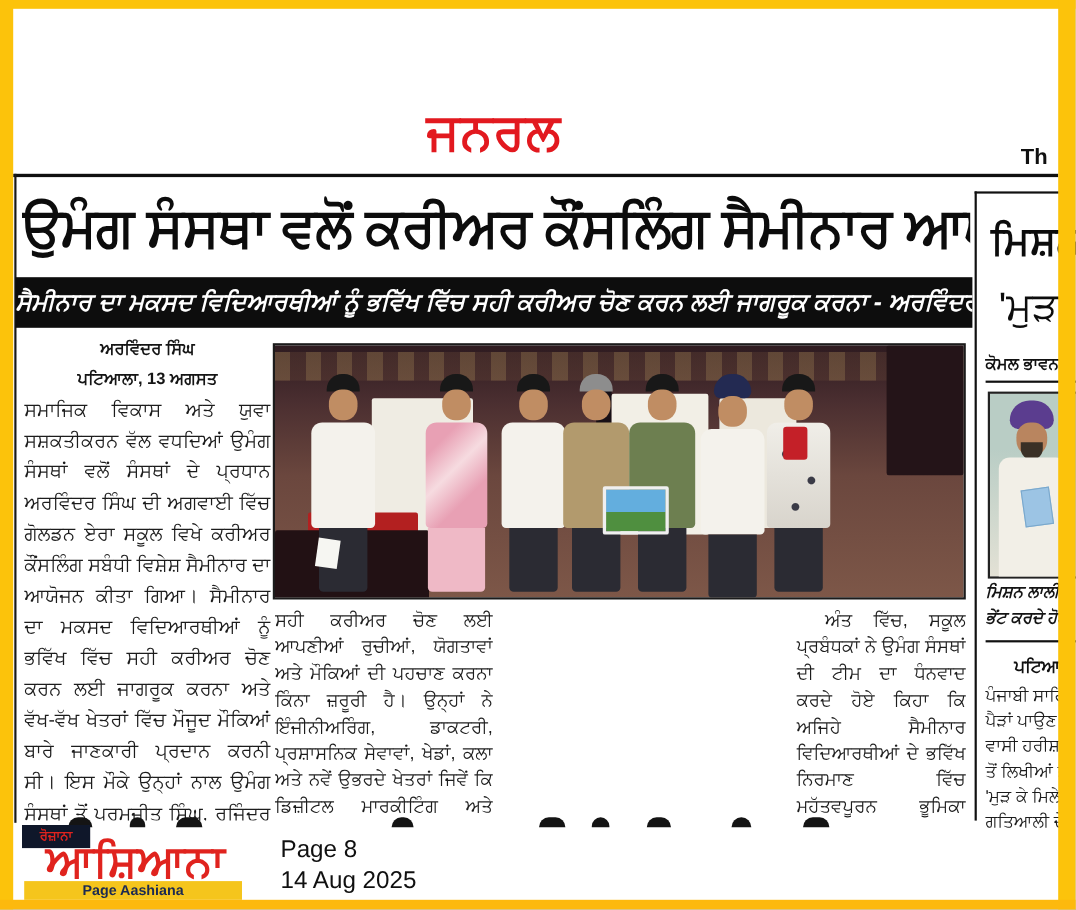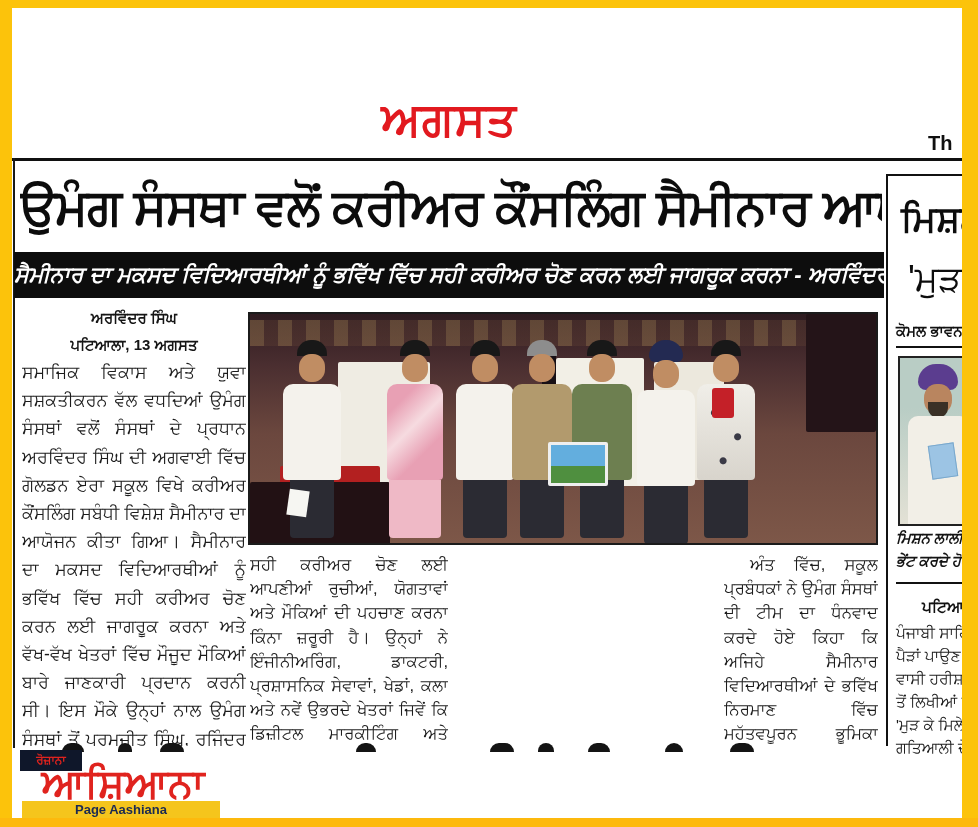--- a/index.html
+++ b/index.html
@@ -101,21 +101,21 @@
   .logo-bar{position:absolute;left:4px;top:53px;width:198px;height:17px;background:#F5C51C;
         color:#1B2A52;font-size:13px;font-weight:bold;text-align:center;line-height:17px;}
   .pageinfo{position:absolute;left:255px;top:758px;font-size:22px;line-height:28px;color:#101010;}
 </style>
 </head>
 <body>
 
 <div class="page">
 
   <div class="masthead-partial">Th</div>
-  <div class="section-title">ਅਗਸਤ</div>
+  <div class="section-title">ਜਨਰਲ</div>
   <div class="top-rule"></div>
   <div class="left-rule"></div>
 
   <div class="headline">ਉਮੰਗ ਸੰਸਥਾ ਵਲੋਂ ਕਰੀਅਰ ਕੌਂਸਲਿੰਗ ਸੈਮੀਨਾਰ ਆਯੋਜਿਤ</div>
   <div class="subhead">ਸੈਮੀਨਾਰ ਦਾ ਮਕਸਦ ਵਿਦਿਆਰਥੀਆਂ ਨੂੰ ਭਵਿੱਖ ਵਿੱਚ ਸਹੀ ਕਰੀਅਰ ਚੋਣ ਕਰਨ ਲਈ ਜਾਗਰੂਕ ਕਰਨਾ - ਅਰਵਿੰਦਰ ਸਿੰਘ ਪ੍ਰਧਾਨ</div>
 
   <div class="col1">
     <div class="byline-line">ਅਰਵਿੰਦਰ ਸਿੰਘ</div>
     <div class="byline-line">ਪਟਿਆਲਾ, 13 ਅਗਸਤ</div>
     <div class="body">ਸਮਾਜਿਕ ਵਿਕਾਸ ਅਤੇ ਯੁਵਾ ਸਸ਼ਕਤੀਕਰਨ ਵੱਲ ਵਧਦਿਆਂ ਉਮੰਗ ਸੰਸਥਾਂ ਵਲੋਂ ਸੰਸਥਾਂ ਦੇ ਪ੍ਰਧਾਨ ਅਰਵਿੰਦਰ ਸਿੰਘ ਦੀ ਅਗਵਾਈ ਵਿੱਚ ਗੋਲਡਨ ਏਰਾ ਸਕੂਲ ਵਿਖੇ ਕਰੀਅਰ ਕੌਂਸਲਿੰਗ ਸਬੰਧੀ ਵਿਸ਼ੇਸ਼ ਸੈਮੀਨਾਰ ਦਾ ਆਯੋਜਨ ਕੀਤਾ ਗਿਆ। ਸੈਮੀਨਾਰ ਦਾ ਮਕਸਦ ਵਿਦਿਆਰਥੀਆਂ ਨੂੰ ਭਵਿੱਖ ਵਿੱਚ ਸਹੀ ਕਰੀਅਰ ਚੋਣ ਕਰਨ ਲਈ ਜਾਗਰੂਕ ਕਰਨਾ ਅਤੇ ਵੱਖ-ਵੱਖ ਖੇਤਰਾਂ ਵਿੱਚ ਮੌਜੂਦ ਮੌਕਿਆਂ ਬਾਰੇ ਜਾਣਕਾਰੀ ਪ੍ਰਦਾਨ ਕਰਨੀ ਸੀ। ਇਸ ਮੌਕੇ ਉਨ੍ਹਾਂ ਨਾਲ ਉਮੰਗ ਸੰਸਥਾਂ ਤੋਂ ਪਰਮਜੀਤ ਸਿੰਘ, ਰਜਿੰਦਰ ਲੱਕੀ, ਵਿਮਲ ਸ਼ਰਮਾ, ਕਮਲਪ੍ਰੀਤ ਸਿੰਘ, ਅਨਿਰੁੱਧ ਸ਼ਰਮਾ ਅਤੇ ਸਕੂਲ ਦੇ ਮੁਖੀ ਵਿਕਾਸ ਸੇਠ, ਪ੍ਰਿੰਸੀਪਲ ਸੁਮੀਰਾ ਸ਼ਰਮਾ ਤੋਂ ਇਲਾਵਾ ਸਕੂਲ ਸਟਾਫ ਵੀ ਮੌਜੂਦ ਰਿਹਾ। ਸੈਮੀਨਾਰ ਦੀ ਸ਼ੁਰੂਆਤ ਸੰਸਥਾ ਦੇ ਲੀਗਲ ਐਡਵਾਈਜ਼ਰ ਯੋਗੇਸ਼ ਪਾਠਕ ਨੇ ਕੀਤੀ। ਉਨ੍ਹਾਂ ਦੱਸਿਆ ਕਿ</div>
@@ -214,19 +214,23 @@
   <div class="dome" style="left:538px;width:16px"></div>
   <div class="dome" style="left:588px;width:22px"></div>
   <div class="dome" style="left:665px;width:18px"></div>
   <div class="dome" style="left:730px;width:24px"></div>
 
   <div class="logo">
     <div class="logo-tag">ਰੋਜ਼ਾਨਾ</div>
     <div class="logo-title">ਆਸ਼ਿਆਨਾ</div>
     <div class="logo-bar">Page Aashiana</div>
   </div>
+  <div class="pageinfo">
+    <div>Page 8</div>
+    <div>14 Aug 2025</div>
+  </div>
 
   <div class="frame frame-top"></div>
   <div class="frame frame-left"></div>
   <div class="frame frame-right"></div>
   <div class="frame frame-bottom"></div>
 
 </div>
 
 </body></html>

